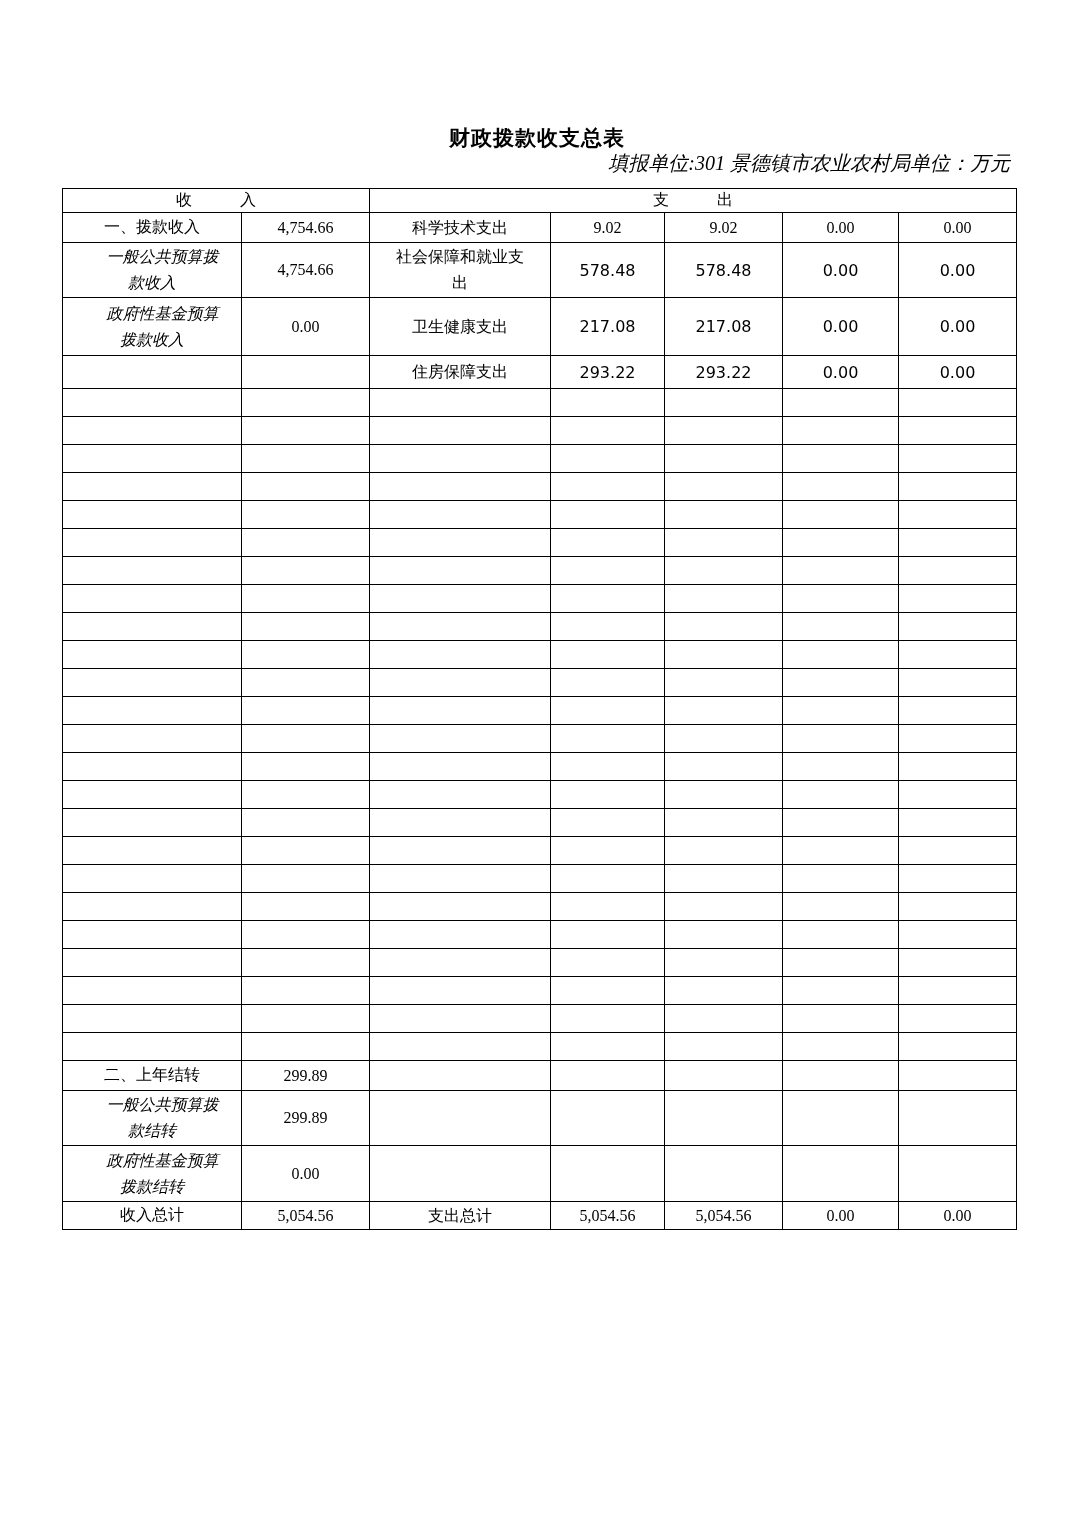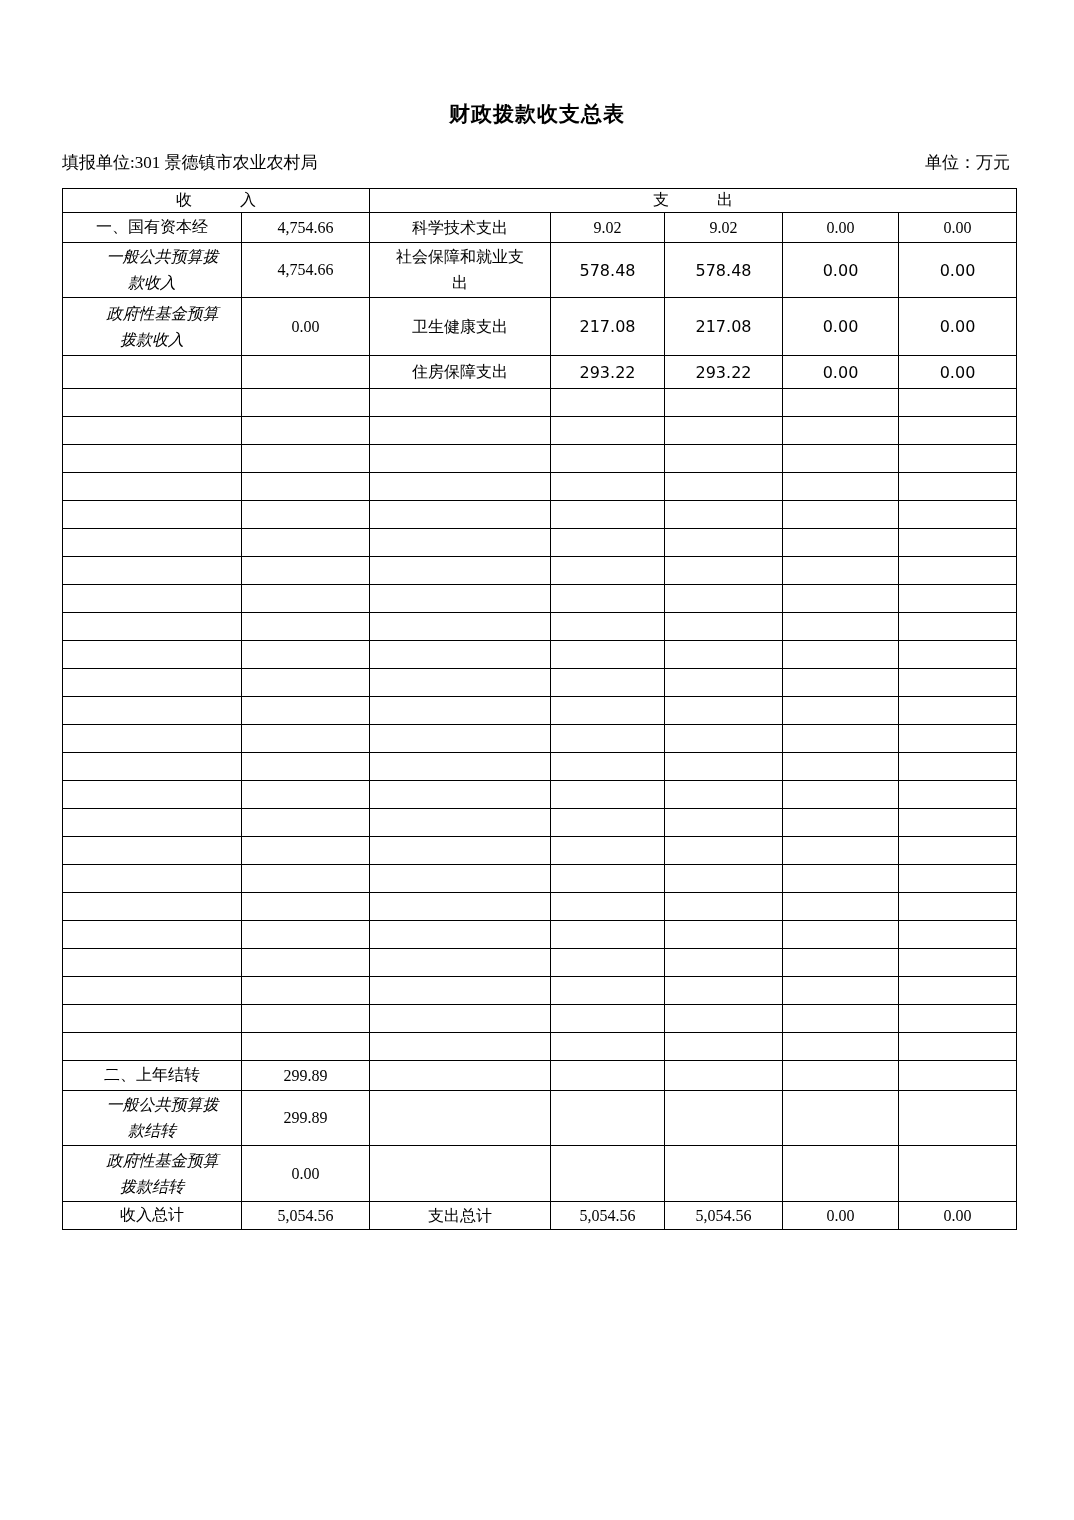--- a/index.html
+++ b/index.html
@@ -7,35 +7,36 @@
     position:relative;
     width:1074px;
     height:1520px;
     background:#ffffff;
     color:#000000;
     font-family:"Liberation Serif","DejaVu Serif",serif;
     overflow:hidden;
   }
   .doc-title {
     position:absolute;
-    top:100px; left:0;
+    top:124px; left:0;
     width:100%;
     text-align:center;
     font-size:21px;
     font-weight:bold;
     letter-spacing:1px;
   }
   .meta-row {
     position:absolute;
     top:151px; left:62px;
     width:948px;
     display:flex;
-    justify-content:space-between;
-    font-size:17px;
+    justify-content:flex-end;
+    font-size:20px;
     line-height:24px;
+    font-style:italic;
   }
   table.budget {
     position:absolute;
     top:188px; left:62px;
     width:954px;
     border-collapse:collapse;
     table-layout:fixed;
   }
   table.budget th, table.budget td {
     border:1px solid #000000;
@@ -85,21 +86,21 @@
       <col style="width:118px">
     </colgroup>
     <thead>
       <tr class="hrow1">
         <th colspan="2">收　　　入</th>
         <th colspan="5">支　　　出</th>
       </tr>
     </thead>
     <tbody id="budget-body">
         <tr style="height: 30px;">
-          <td class="inc-left">一、国有资本经</td>
+          <td class="inc-left">一、拨款收入</td>
           <td class="num-serif">4,754.66</td>
           <td class="exp-label">科学技术支出</td>
           <td class="num-serif">9.02</td>
           <td class="num-serif">9.02</td>
           <td class="num-serif">0.00</td>
           <td class="num-serif">0.00</td>
         </tr>
         <tr style="height: 55px;">
           <td class="inc-indent">一般公共预算拨
 款收入</td>

